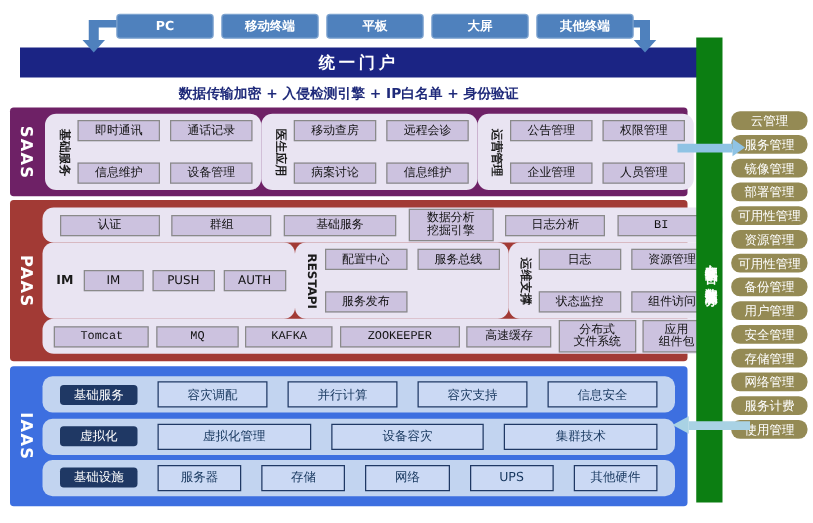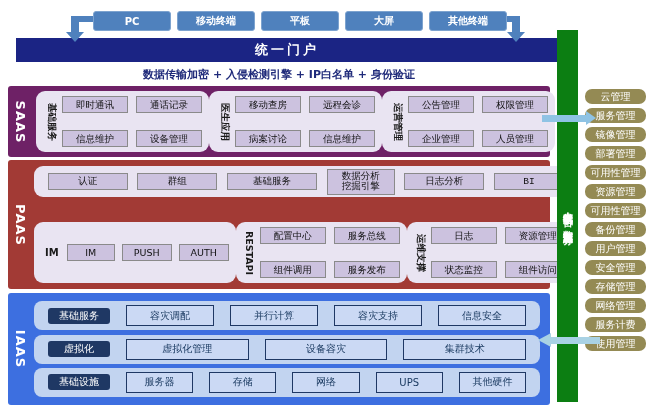--- a/index.html
+++ b/index.html
@@ -166,35 +166,45 @@
             </div>
           </div>
         </div>
         <div class="grp">
           <div class="vlabel" style="width:13px">
               <span>RESTAPI</span>
             </div>
           <div class="btn2x2">
             <div class="pbtn">配置中心</div>
             <div class="pbtn">服务总线</div>
-            <div class="pbtn">组件调用</div>
             <div class="pbtn">服务发布</div>
           </div>
         </div>
         <div class="grp">
           <div class="vlabel" style="width:13px">
               <span>运维支撑</span>
             </div>
           <div class="btn2x2">
             <div class="pbtn">日志</div>
             <div class="pbtn">资源管理</div>
             <div class="pbtn">状态监控</div>
             <div class="pbtn">组件访问</div>
           </div>
         </div>
+      </div>
+      <div class="hrow">
+        <div class="pbtn" style="min-width:66px">Tomcat</div>
+        <div class="pbtn" style="min-width:56px">MQ</div>
+        <div class="pbtn" style="min-width:60px">KAFKA</div>
+        <div class="pbtn" style="min-width:86px">ZOOKEEPER</div>
+        <div class="pbtn" style="min-width:58px">高速缓存</div>
+        <div class="pbtn" style="min-width:52px;height:24px">分布式
+文件系统</div>
+        <div class="pbtn" style="min-width:44px;height:24px">应用
+组件包</div>
       </div>
     </div>
   </div>
 
   <div class="layer iaas">
     <div class="vtag">
         <span>IAAS</span>
       </div>
     <div class="iaas-content">
       <div class="irow">

